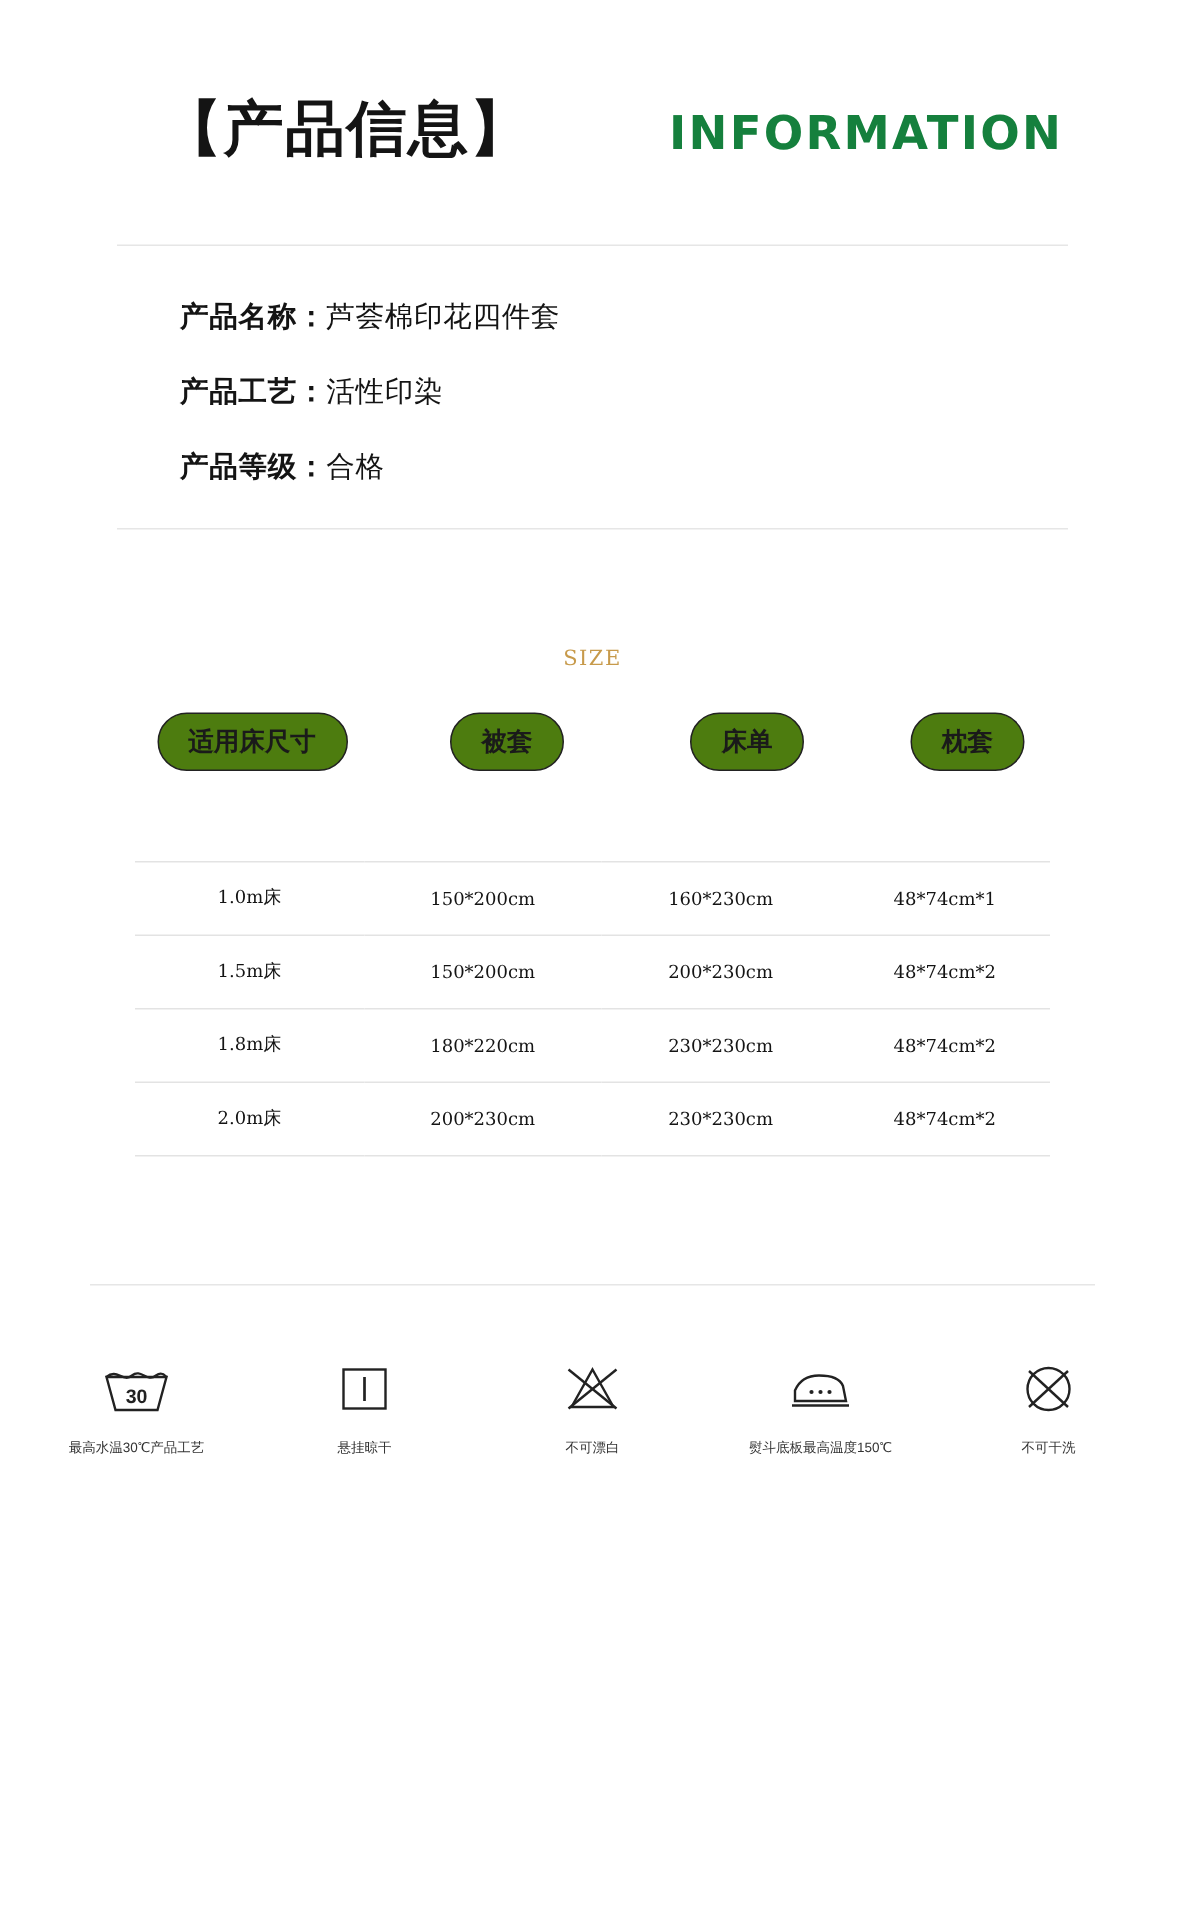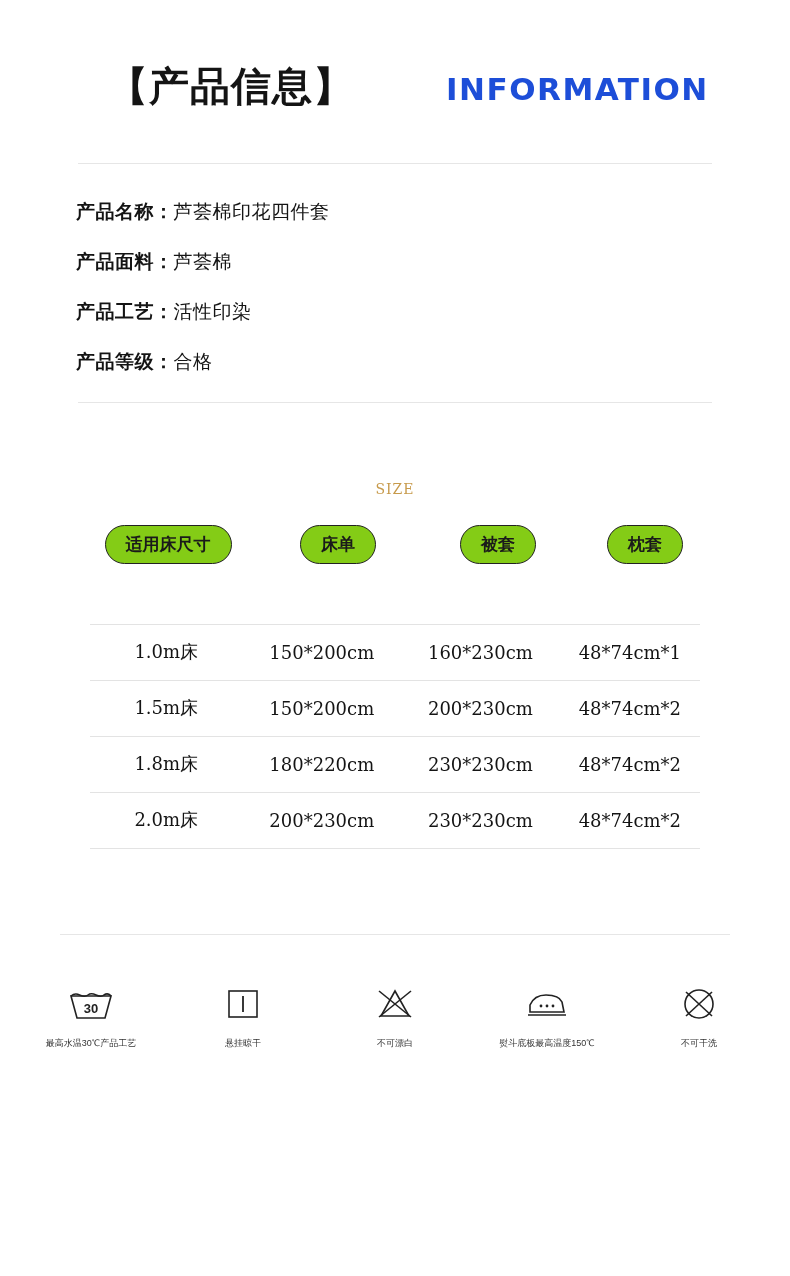--- a/index.html
+++ b/index.html
@@ -29,21 +29,21 @@
     font-weight: bold;
     letter-spacing: 1px;
     line-height: 1.1;
     color: #141414;
   }
   .header-en {
     margin-left: 92px;
     font-size: 31px;
     font-weight: bold;
     letter-spacing: 1.5px;
-    color: #1d4ed8;
+    color: #15803d;
     font-family: "DejaVu Sans", sans-serif;
   }
 
   
   .rule {
     border: 0;
     border-top: 1px solid #e6e6e6;
     margin: 0;
   }
   .rule-top {
@@ -52,21 +52,21 @@
   .rule-mid {
     margin: 30px 78px 0 78px;
   }
   .rule-bottom {
     margin: 0 60px 0 60px;
   }
 
   
   .info-list {
     margin: 38px 0 0 0;
-    padding: 0 0 0 76px;
+    padding: 0 0 0 120px;
   }
   .info-row {
     font-size: 19px;
     line-height: 1;
     margin-bottom: 31px;
     color: #141414;
     letter-spacing: 0.5px;
   }
   .info-row .label {
     font-weight: bold;
@@ -100,32 +100,32 @@
   .pill-cell.c4 { width: 134px; }
   .pill {
     display: inline-block;
     border: 1px solid #222;
     border-radius: 22px;
     padding: 10px 20px;
     font-size: 17px;
     font-weight: bold;
     line-height: 1;
     white-space: nowrap;
-    background: #84cc16;
+    background: #4d7c0f;
   }
 
   
   .size-table {
     margin: 60px 90px 0 90px;
     border-collapse: collapse;
     width: calc(100% - 180px);
     font-family: "DejaVu Serif", serif;
   }
   .size-table td {
-    font-size: 18px;
+    font-size: 12px;
     text-align: center;
     padding: 15px 0 16px 0;
     border-bottom: 1px solid #e3e3e3;
     color: #141414;
   }
   .size-table tr:first-child td {
     border-top: 1px solid #e3e3e3;
   }
   .size-table td.col1 { width: 25%; }
   .size-table td.col2 { width: 26%; }
@@ -171,43 +171,40 @@
   <div class="header-en">INFORMATION</div>
 </div>
 
 <hr class="rule rule-top">
 
 <div class="info-list">
   <div class="info-row">
     <span class="label">产品名称：</span><span class="value">芦荟棉印花四件套</span>
   </div>
   <div class="info-row">
-    <span class="label">产品面料：</span><span class="value">芦荟棉</span>
-  </div>
-  <div class="info-row">
     <span class="label">产品工艺：</span><span class="value">活性印染</span>
   </div>
   <div class="info-row">
     <span class="label">产品等级：</span><span class="value">合格</span>
   </div>
 </div>
 
 <hr class="rule rule-mid">
 
 <div class="size-label">SIZE</div>
 
 <div class="pill-row">
   <div class="pill-cell c1">
     <span class="pill">适用床尺寸</span>
   </div>
+  <div class="pill-cell c2">
+    <span class="pill">被套</span>
+  </div>
   <div class="pill-cell c3">
     <span class="pill">床单</span>
-  </div>
-  <div class="pill-cell c2">
-    <span class="pill">被套</span>
   </div>
   <div class="pill-cell c4">
     <span class="pill">枕套</span>
   </div>
 </div>
 
 <table class="size-table">
   <tbody>
     <tr>
       <td class="col1">1.0m床</td>

